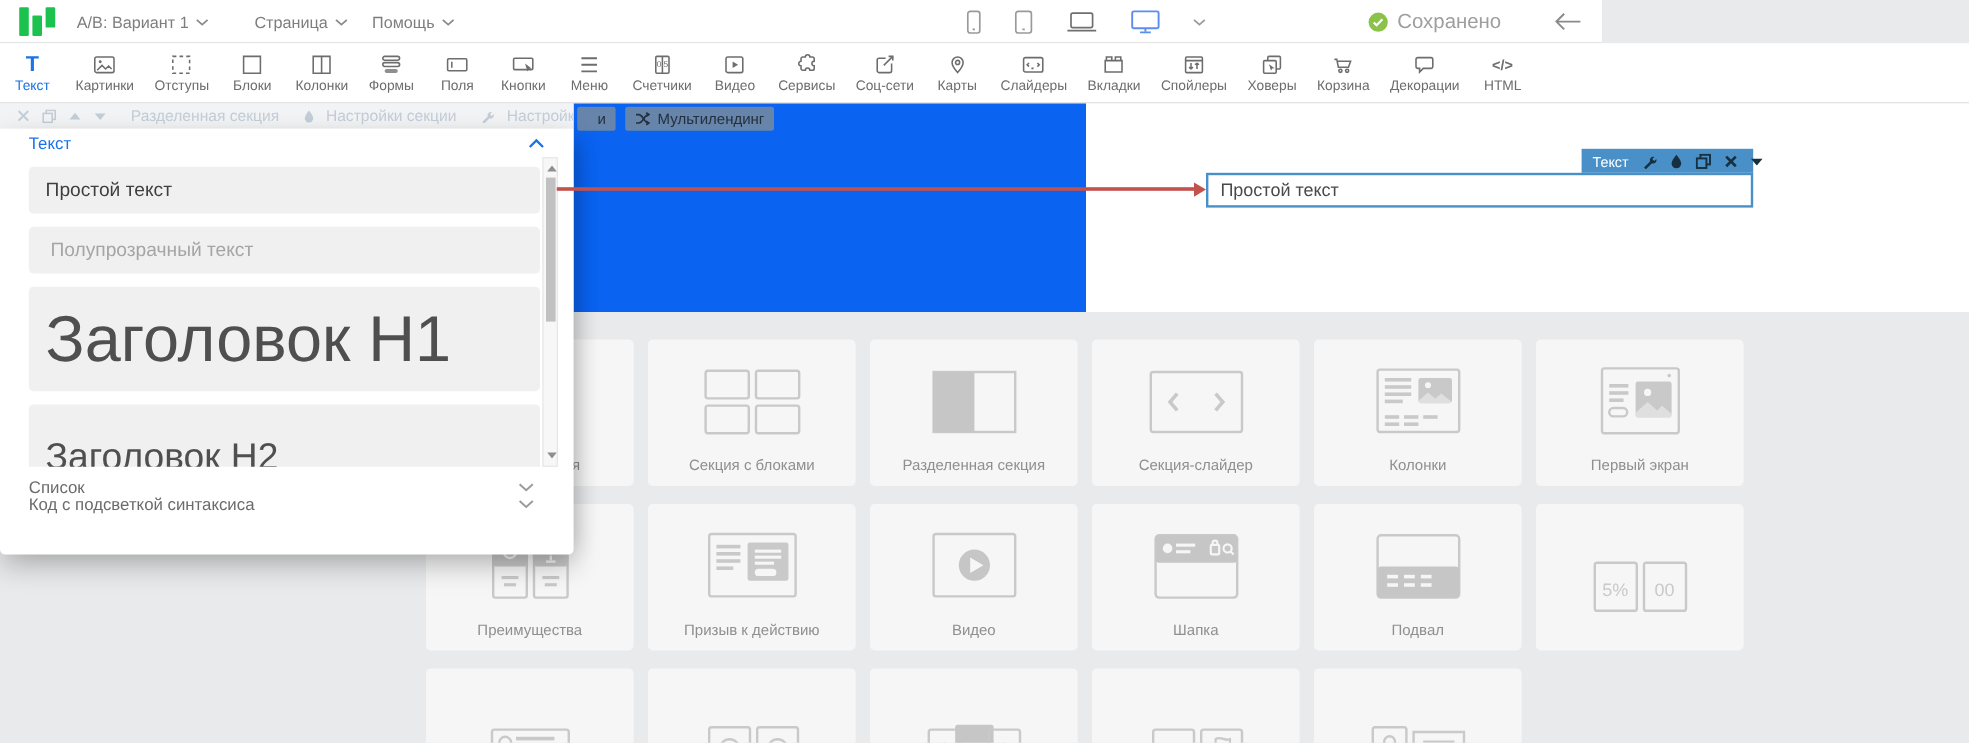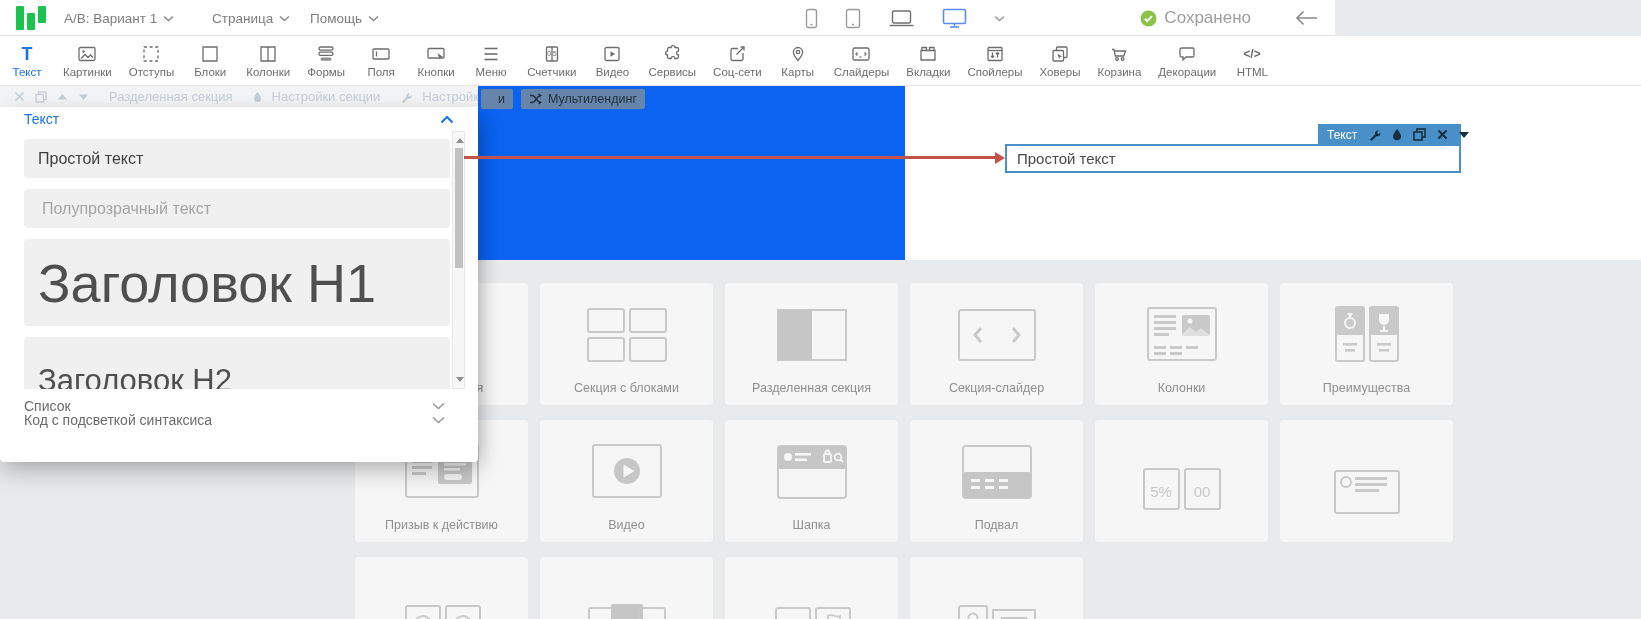--- a/index.html
+++ b/index.html
@@ -473,20 +473,36 @@
           <rect x="20" y="44" width="12" height="3"></rect>
           <rect x="36" y="44" width="12" height="3"></rect>
           <rect x="52" y="44" width="12" height="3"></rect>
           <rect x="20" y="50" width="12" height="3"></rect>
           <rect x="36" y="50" width="12" height="3"></rect>
         </svg>
       </div>
     <div class="card-label">Колонки</div>
   </div>
 
+  <div class="card">
+    <div class="card-icon">
+        <svg width="96" height="66" viewBox="0 0 96 66" fill="#c9c9c9">
+          <rect x="16" y="5" width="64" height="54" rx="2" fill="none" stroke="#c9c9c9" stroke-width="2"></rect>
+          <circle cx="72" cy="11" r="1.5"></circle>
+          <rect x="22" y="18" width="16" height="3"></rect>
+          <rect x="22" y="24" width="16" height="3"></rect>
+          <rect x="22" y="30" width="12" height="3"></rect>
+          <rect x="22" y="38" width="15" height="7" rx="3.5" fill="none" stroke="#c9c9c9" stroke-width="2"></rect>
+          <rect x="44" y="16" width="30" height="30" rx="2"></rect>
+          <circle cx="54" cy="25" r="3" fill="#f6f6f6"></circle>
+          <path d="M44 42l10-9 8 7 4-4 8 7v3H44z" fill="#f6f6f6" opacity="0.5"></path>
+        </svg>
+      </div>
+    <div class="card-label">Первый экран</div>
+  </div>
 
   <div class="card">
     <div class="card-icon">
         <svg width="96" height="66" viewBox="0 0 96 66" fill="#c9c9c9">
           <rect x="17" y="5" width="28" height="54" rx="2" fill="none" stroke="#c9c9c9" stroke-width="2"></rect>
           <rect x="17" y="5" width="28" height="28" rx="2"></rect>
           <circle cx="31" cy="21" r="5" fill="none" stroke="#f6f6f6" stroke-width="2"></circle>
           <path d="M28 11l3 5 3-5z" fill="#f6f6f6"></path>
           <rect x="24" y="41" width="14" height="2.6"></rect>
           <rect x="26" y="47" width="10" height="2.6"></rect>

